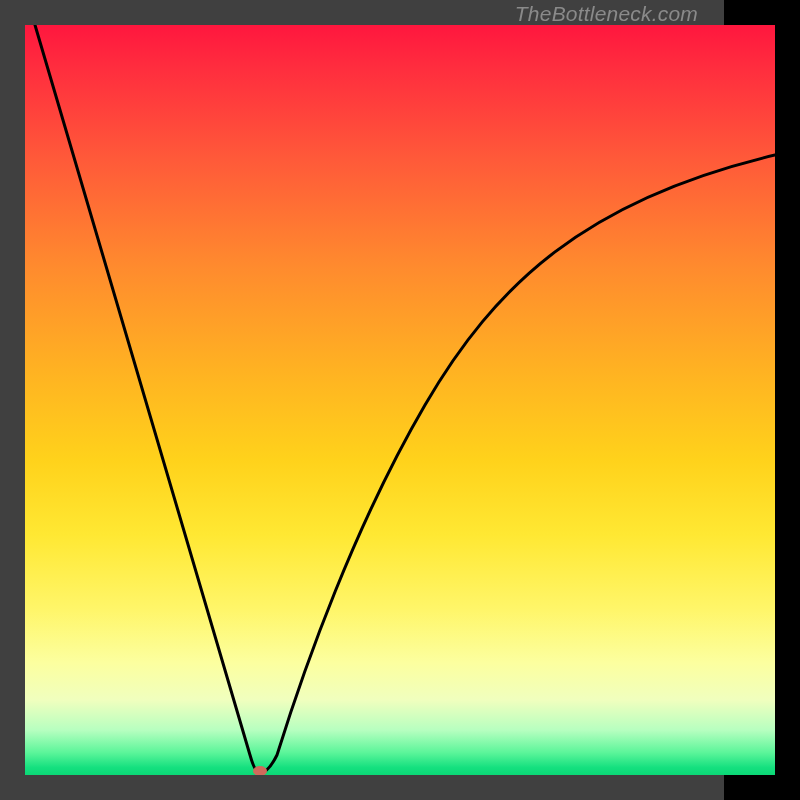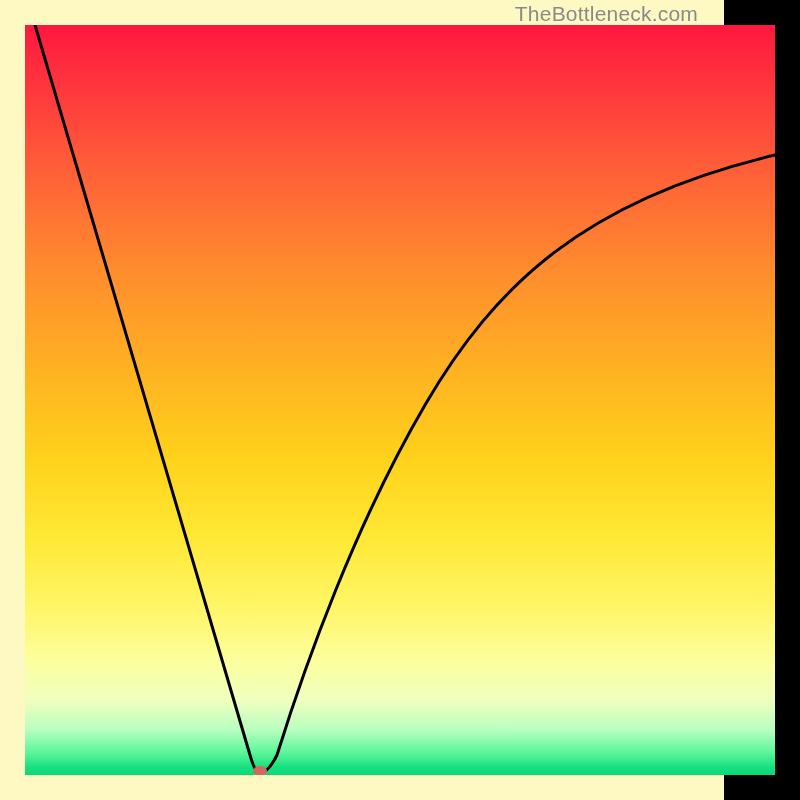--- a/index.html
+++ b/index.html
@@ -10,21 +10,22 @@
     background: #000;
     position: relative;
     font-family: Arial, Helvetica, sans-serif;
   }
   .frame {
     position: absolute;
     top: 0;
     left: 0;
     width: 724px;
     height: 800px;
-    background: #fef9c3;
+    background: #404040;
+    font-style: italic;
   }
   .plot-area {
     position: absolute;
     top: 25px;
     left: 25px;
     width: 750px;
     height: 750px;
     overflow: hidden;
   }
   .gradient {

